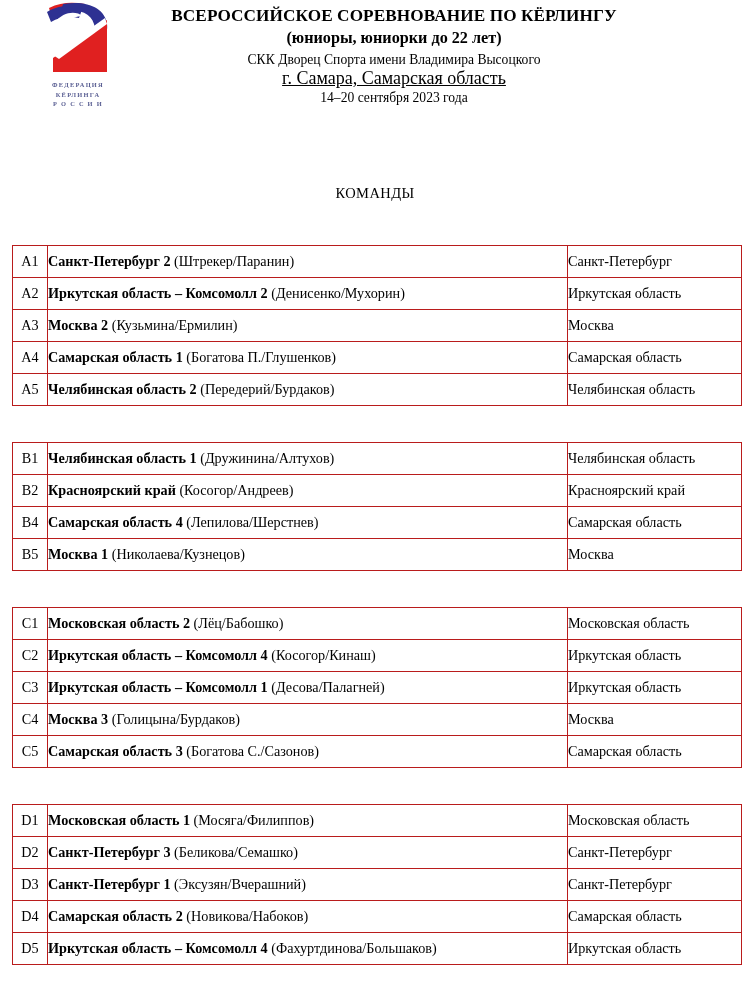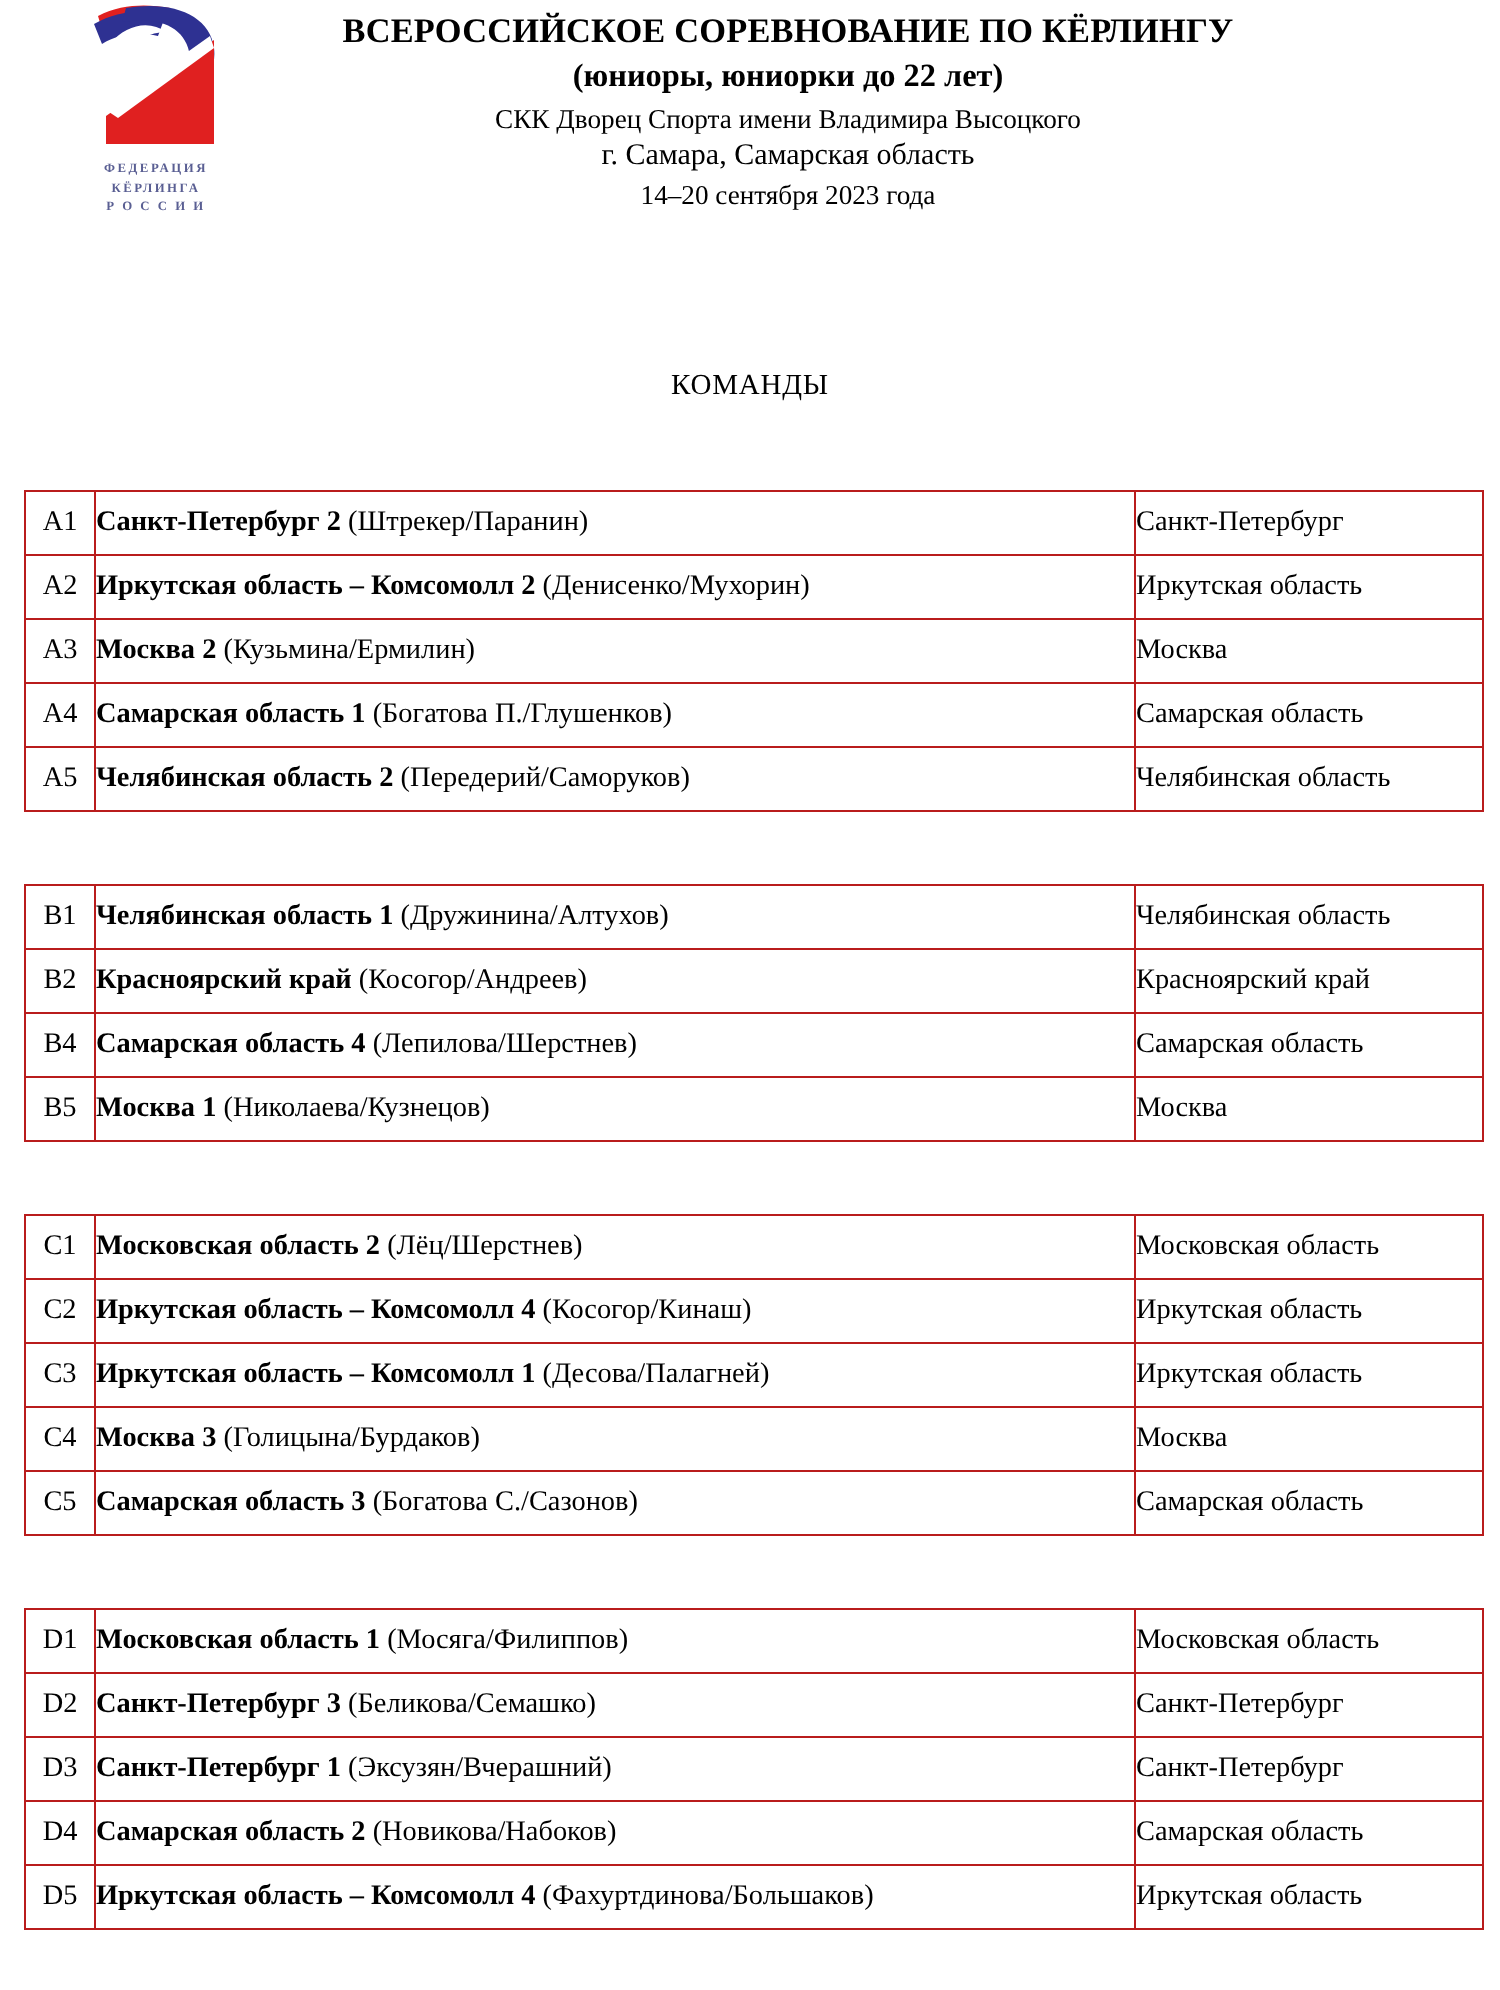--- a/index.html
+++ b/index.html
@@ -70,23 +70,24 @@
     font-weight: bold;
     line-height: 22px;
   }
   .t-venue {
     font-size: 13.6px;
     font-weight: normal;
     line-height: 19px;
     margin-top: 1px;
   }
   .t-city {
-    font-size: 15px;
+    font-size: 18px;
     font-weight: normal;
     line-height: 19px;
+    text-decoration: underline;
   }
   .t-dates {
     font-size: 13.6px;
     font-weight: normal;
     line-height: 19px;
   }
 
   
   .section-title {
     text-align: center;
@@ -195,21 +196,21 @@
           <td class="c-team"><span class="team-name">Москва 2</span> <span class="team-players">(Кузьмина/Ермилин)</span></td>
           <td class="c-region">Москва</td>
         </tr>
         <tr>
           <td class="c-code">A4</td>
           <td class="c-team"><span class="team-name">Самарская область 1</span> <span class="team-players">(Богатова П./Глушенков)</span></td>
           <td class="c-region">Самарская область</td>
         </tr>
         <tr>
           <td class="c-code">A5</td>
-          <td class="c-team"><span class="team-name">Челябинская область 2</span> <span class="team-players">(Передерий/Саморуков)</span></td>
+          <td class="c-team"><span class="team-name">Челябинская область 2</span> <span class="team-players">(Передерий/Бурдаков)</span></td>
           <td class="c-region">Челябинская область</td>
         </tr>
       </tbody>
     </table>
     <table class="group">
       <tbody>
         <tr>
           <td class="c-code">B1</td>
           <td class="c-team"><span class="team-name">Челябинская область 1</span> <span class="team-players">(Дружинина/Алтухов)</span></td>
           <td class="c-region">Челябинская область</td>
@@ -228,21 +229,21 @@
           <td class="c-code">B5</td>
           <td class="c-team"><span class="team-name">Москва 1</span> <span class="team-players">(Николаева/Кузнецов)</span></td>
           <td class="c-region">Москва</td>
         </tr>
       </tbody>
     </table>
     <table class="group">
       <tbody>
         <tr>
           <td class="c-code">C1</td>
-          <td class="c-team"><span class="team-name">Московская область 2</span> <span class="team-players">(Лёц/Шерстнев)</span></td>
+          <td class="c-team"><span class="team-name">Московская область 2</span> <span class="team-players">(Лёц/Бабошко)</span></td>
           <td class="c-region">Московская область</td>
         </tr>
         <tr>
           <td class="c-code">C2</td>
           <td class="c-team"><span class="team-name">Иркутская область – Комсомолл 4</span> <span class="team-players">(Косогор/Кинаш)</span></td>
           <td class="c-region">Иркутская область</td>
         </tr>
         <tr>
           <td class="c-code">C3</td>
           <td class="c-team"><span class="team-name">Иркутская область – Комсомолл 1</span> <span class="team-players">(Десова/Палагней)</span></td>

